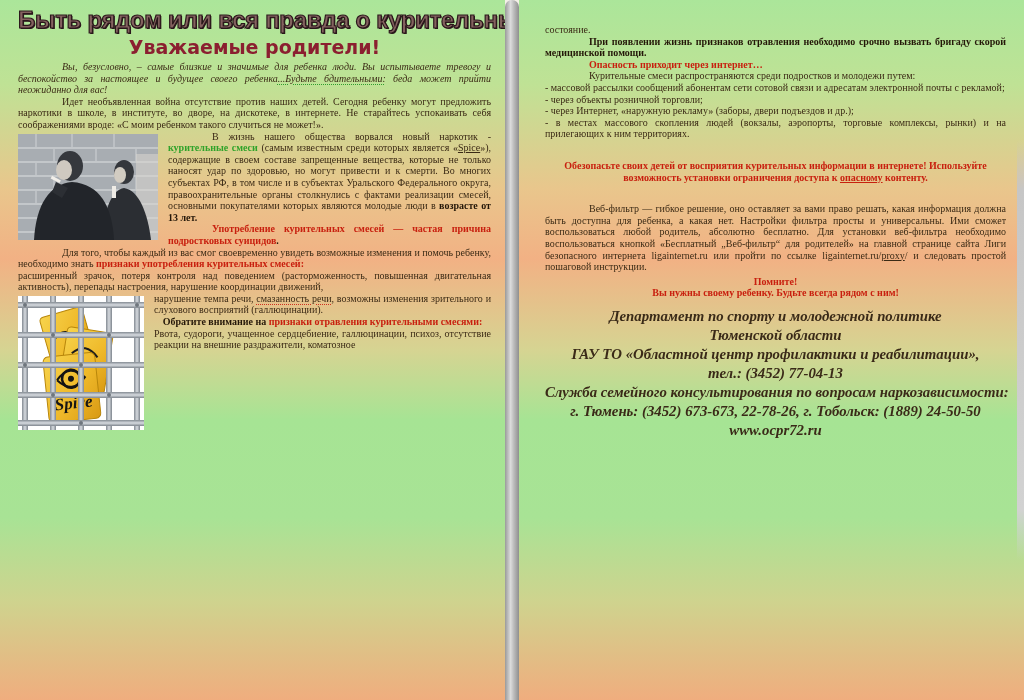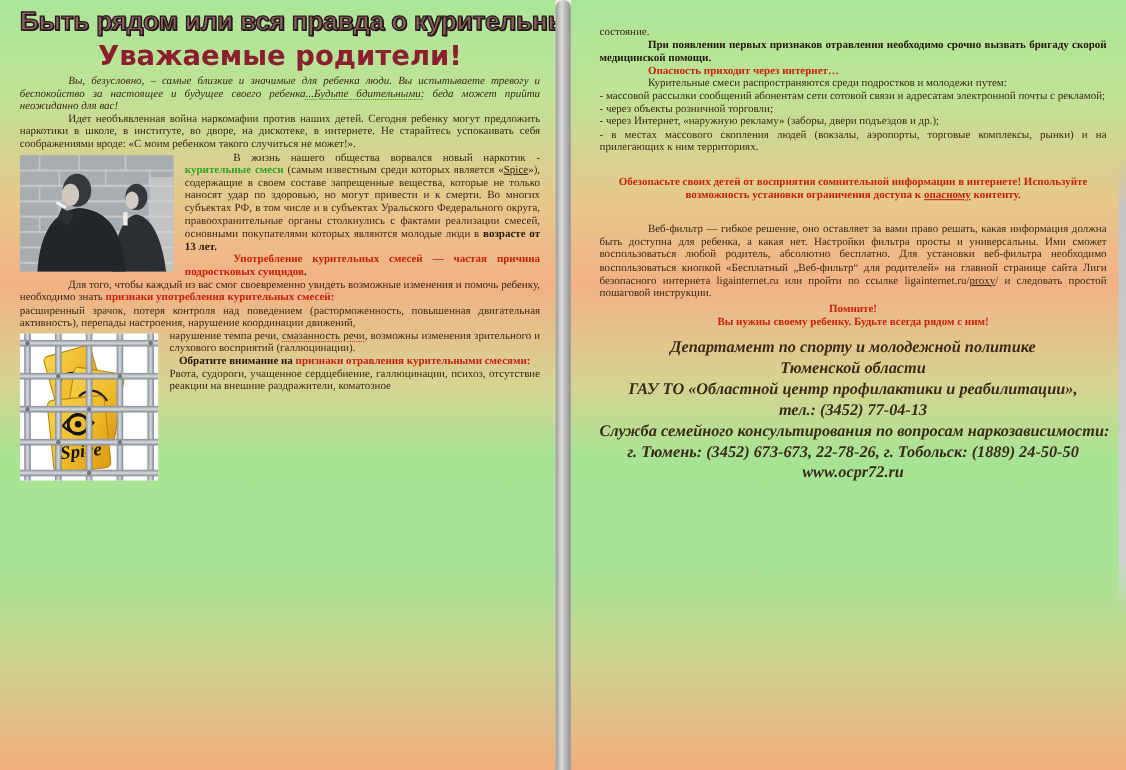--- a/index.html
+++ b/index.html
@@ -11,21 +11,21 @@
   .page-right{left:519px;width:505px;padding:24px 18px 0 26px;}
   .divider{position:absolute;left:505px;top:0;width:14px;height:700px;
            background:linear-gradient(90deg,#9a9a9a 0%,#dcdcdc 40%,#bdbdbd 62%,#8f8f8f 100%);
            border-radius:7px 7px 0 0;}
   .edge-strip{position:absolute;right:0;top:140px;width:7px;height:420px;
            background:linear-gradient(180deg,rgba(200,200,200,0) 0%,#c6c6c6 12%,#d2d2d2 88%,rgba(200,200,200,0) 100%);}
   .title{margin:0 0 2px 0;text-align:center;font-family:"Liberation Sans",sans-serif;
          font-weight:bold;font-size:24px;letter-spacing:-0.3px;white-space:nowrap;
          color:#84625f;-webkit-text-stroke:1.2px #2a171b;text-shadow:1px 1px 0 #2a171b;}
   .greeting{margin:2px 0 3px 0;text-align:center;font-family:"DejaVu Sans",sans-serif;
-            font-weight:bold;font-size:25px;color:#8b1f30;}
+            font-weight:bold;font-size:19px;color:#8b1f30;}
   .para{margin:0;font-size:10px;line-height:1.16;text-align:justify;color:#3b2a15;}
   .indent{text-indent:44px;}
   .italic{font-style:italic;}
   .bold{font-weight:bold;color:#241708;}
   .red-bold{font-weight:bold;color:#c8200f;}
   .green-bold{font-weight:bold;color:#2fa32a;}
   .center{text-align:center;}
   .ul{text-decoration:underline;}
   .squiggle-green{text-decoration:underline dotted #2f9e2f;text-underline-offset:2px;}
   .squiggle-red{text-decoration:underline dotted #d03020;text-underline-offset:2px;}
@@ -44,21 +44,21 @@
 <body>
 
 <div class="sheet">
 
   <div class="page page-left">
     <h1 class="title">Быть рядом или вся правда о курительных смесях...</h1>
     <h2 class="greeting">Уважаемые родители!</h2>
 
     <p class="para italic indent"><span>Вы, безусловно, – самые близкие и значимые для ребенка люди. Вы испытываете тревогу и беспокойство за настоящее и будущее своего ребенка</span><span class="squiggle-green">...Будьте бдительными:</span><span> беда может прийти неожиданно для вас!</span></p>
 
-    <p class="para indent">Идет необъявленная война наркомафии против наших детей. Сегодня ребенку могут предложить наркотики в школе, в институте, во дворе, на дискотеке, в интернете.  Не старайтесь успокаивать себя соображениями вроде: «С моим ребенком такого случиться не может!».</p>
+    <p class="para indent">Идет необъявленная война отсутствие против наших детей. Сегодня ребенку могут предложить наркотики в школе, в институте, во дворе, на дискотеке, в интернете.  Не старайтесь успокаивать себя соображениями вроде: «С моим ребенком такого случиться не может!».</p>
 
     <div class="flow">
       <div class="photo photo-teens">
         <svg width="140" height="106" viewBox="0 0 140 106" xmlns="http://www.w3.org/2000/svg">
           <rect width="140" height="106" fill="#a8adb2"></rect>
           <g stroke="#c3c7ca" stroke-width="2">
             <line x1="0" y1="14" x2="140" y2="14"></line>
               <line x1="0" y1="28" x2="140" y2="28"></line>
             <line x1="0" y1="42" x2="140" y2="42"></line>
               <line x1="0" y1="56" x2="140" y2="56"></line>
@@ -170,29 +170,29 @@
       <p class="para"><span>нарушение темпа речи, </span><span class="squiggle-red">смазанность речи</span><span>, возможны изменения зрительного и слухового восприятий (галлюцинации).</span></p>
       <p class="para center"><span class="bold">Обратите внимание на </span><span class="red-bold">признаки отравления курительными смесями:</span></p>
       <p class="para">Рвота, судороги, учащенное сердцебиение, галлюцинации, психоз, отсутствие реакции на внешние раздражители, коматозное</p>
     </div>
   </div>
 
   <div class="divider"></div>
 
   <div class="page page-right">
     <p class="para">состояние.</p>
-    <p class="para bold indent">При появлении первых признаков отравления необходимо срочно вызвать бригаду скорой медицинской помощи.</p>
+    <p class="para bold indent">При появлении жизнь признаков отравления необходимо срочно вызвать бригаду скорой медицинской помощи.</p>
     <p class="para indent"><span class="red-bold">Опасность приходит через интернет…</span></p>
     <p class="para indent">Курительные смеси распространяются среди подростков и молодежи путем:</p>
     <p class="para">- массовой рассылки сообщений абонентам сети сотовой связи и адресатам электронной почты с рекламой;</p>
     <p class="para">- через объекты розничной торговли;</p>
     <p class="para">- через Интернет, «наружную рекламу» (заборы, двери подъездов и др.);</p>
     <p class="para">- в местах массового скопления людей (вокзалы, аэропорты, торговые комплексы, рынки) и на прилегающих к ним территориях.</p>
 
-    <p class="para center gap-lg"><span class="red-bold">Обезопасьте  своих детей от восприятия сомнительной информации  в интернете! Используйте возможность установки ограничения  доступа к </span><span class="red-bold ul">опасному</span><span class="red-bold"> контенту.</span></p>
+    <p class="para center gap-lg"><span class="red-bold">Обезопасьте  своих детей от восприятия курительных информации  в интернете! Используйте возможность установки ограничения  доступа к </span><span class="red-bold ul">опасному</span><span class="red-bold"> контенту.</span></p>
 
     <p class="para indent gap-lg"><span>Веб-фильтр — гибкое решение, оно оставляет за вами право решать, какая информация должна быть доступна для ребенка, а какая нет. Настройки фильтра просты и универсальны. Ими сможет воспользоваться любой родитель, абсолютно бесплатно. Для установки веб-фильтра необходимо воспользоваться кнопкой «Бесплатный „Веб-фильтр“ для родителей» на главной странице сайта Лиги безопасного интернета </span><span class="link">ligainternet.ru</span><span> или пройти по ссылке </span><span class="link"><span>ligainternet.ru/</span><span class="ul">proxy</span><span>/</span></span><span> и следовать простой пошаговой инструкции.</span></p>
 
     <p class="para center gap-sm"><span class="red-bold">Помните!</span></p>
     <p class="para center"><span class="red-bold">Вы нужны своему ребенку. Будьте всегда рядом с ним!</span></p>
 
     <div class="footer">
       <div>Департамент по спорту и молодежной политике</div>
       <div>Тюменской области</div>
       <div>ГАУ ТО «Областной центр профилактики и реабилитации»,</div>

